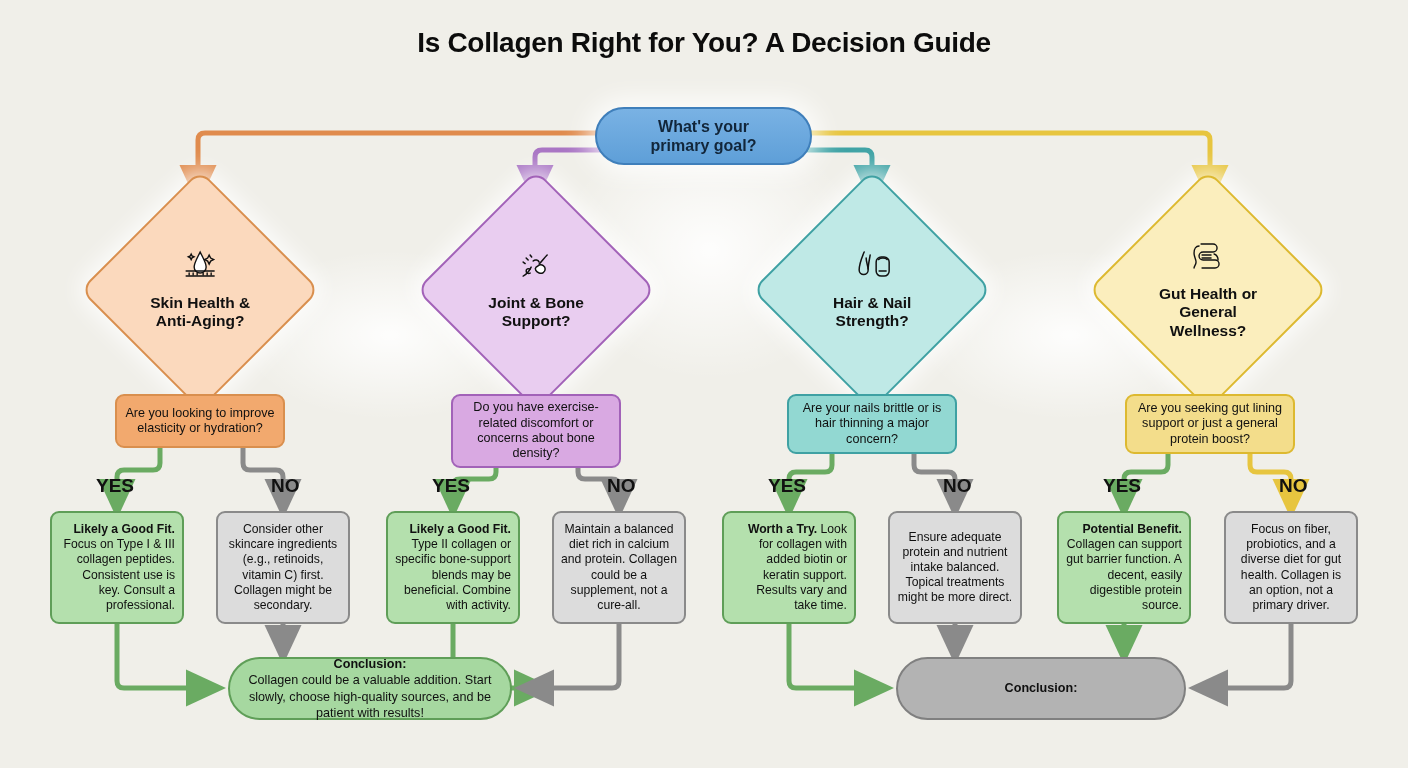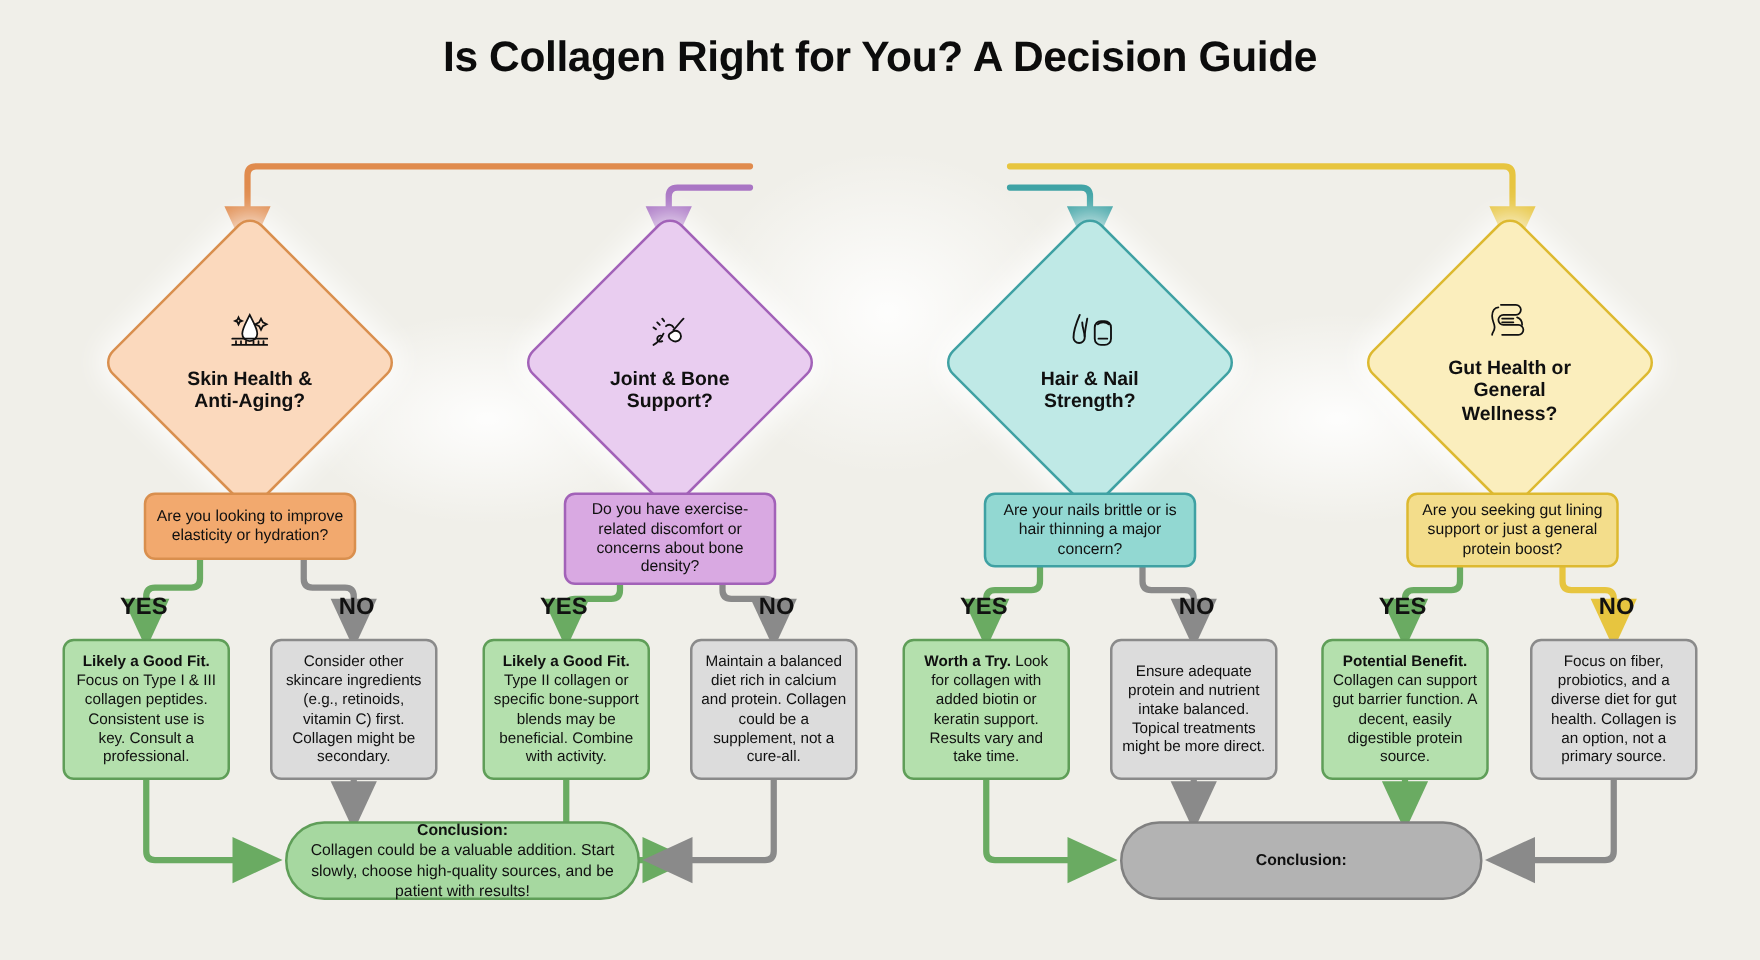--- a/index.html
+++ b/index.html
@@ -56,38 +56,38 @@
   
   .ynlabel{position:absolute;font-weight:bold;font-size:19px;color:#111;}
 
   
   .card{
     width:134px;top:511px;height:113px;border-radius:9px;border:2px solid;
     display:flex;align-items:center;justify-content:center;text-align:center;
     padding:6px 7px;box-sizing:border-box;
     font-size:12.2px;line-height:1.24;color:#101010;
   }
-  .card.green{background:#b4e0ad;border-color:#5f9e58;}
+  .card.green{background:#b4e0ad;border-color:#5f9e58;text-align:right;}
   .card.gray{background:#dcdcdc;border-color:#8a8a8a;}
   .card b{font-weight:bold;}
 
   
   .concl{
     border-radius:32px;border:2px solid;
     display:flex;align-items:center;justify-content:center;text-align:center;
     padding:20px 14px;box-sizing:border-box;
     font-size:12.6px;line-height:1.28;color:#101010;
   }
   .concl b{font-weight:bold;}
   .c-left{left:228px;top:657px;width:284px;height:63px;background:#a6d8a0;border-color:#5f9e58;}
   .c-right{left:896px;top:657px;width:290px;height:63px;background:#b3b3b3;border-color:#808080;}
 
   .title{
     position:absolute;left:0;top:27px;width:1408px;text-align:center;
-    font-size:34px;font-weight:bold;color:#0c0c0c;letter-spacing:-.3px;
+    font-size:28px;font-weight:bold;color:#0c0c0c;letter-spacing:-.3px;
   }
   .glow{position:absolute;border-radius:50%;pointer-events:none;
     background:radial-gradient(closest-side,rgba(255,255,255,.9),rgba(255,255,255,0));}
 </style>
 </head>
 <body>
 
 <div id="stage">
 
   <div class="glow" style="left:560px;top:120px;width:300px;height:260px;"></div>
@@ -145,20 +145,24 @@
       <path d="M619,624 L619,681 Q619,688 612,688 L534,688" stroke="#8a8a8a" marker-end="url(#ah-gray)"></path>
       <path d="M789,624 L789,681 Q789,688 796,688 L874,688" stroke="#6aab62" marker-end="url(#ah-green)"></path>
       <path d="M955,624 L955,645" stroke="#8a8a8a" marker-end="url(#ah-gray)"></path>
       <path d="M1124,624 L1124,645" stroke="#6aab62" marker-end="url(#ah-green)"></path>
       <path d="M1291,624 L1291,681 Q1291,688 1284,688 L1208,688" stroke="#8a8a8a" marker-end="url(#ah-gray)"></path>
     </g>
   </svg>
 
   <div class="title">Is Collagen Right for You? A Decision Guide</div>
 
+  <div class="node root">
+    <span style="white-space: pre-line;">What's your
+primary goal?</span>
+  </div>
 
   <div class="node diamond d1">
     <div class="inner">
       <span class="dicon">
         <svg width="36" height="34" viewBox="0 0 36 34">
             <g fill="none" stroke="#111" stroke-width="1.4" stroke-linecap="round">
           <path d="M18 3 C14 11,12 14,12 18 a6 6 0 0 0 12 0 c0-4-2-7-6-15z" fill="#fff"></path>
           <path d="M4 22 h28 M4 27 h28"></path>
               <path d="M7 24v2M11 24v2M15 24v2M21 24v2M25 24v2M29 24v2"></path>
           <path d="M27 6l1.5 3 3 1.5-3 1.5L27 15l-1.5-3-3-1.5 3-1.5z"></path>
@@ -274,21 +278,21 @@
     <span><b></b>
     <span>Ensure adequate protein and nutrient intake balanced. Topical treatments might be more direct.</span></span>
   </div>
 
   <div class="node card green" style="left:1057px;">
     <span><b>Potential Benefit.</b> 
     <span>Collagen can support gut barrier function. A decent, easily digestible protein source.</span></span>
   </div>
   <div class="node card gray" style="left:1224px;">
     <span><b></b>
-    <span>Focus on fiber, probiotics, and a diverse diet for gut health. Collagen is an option, not a primary source.</span></span>
+    <span>Focus on fiber, probiotics, and a diverse diet for gut health. Collagen is an option, not a primary driver.</span></span>
   </div>
 
   <div class="node concl c-left">
     <span><b>Conclusion:</b> <br>
     <span>Collagen could be a valuable addition. Start slowly, choose high-quality sources, and be patient with results!</span></span>
   </div>
   <div class="node concl c-right">
     <span><b>Conclusion:</b> <br>
     </span>
   </div>

